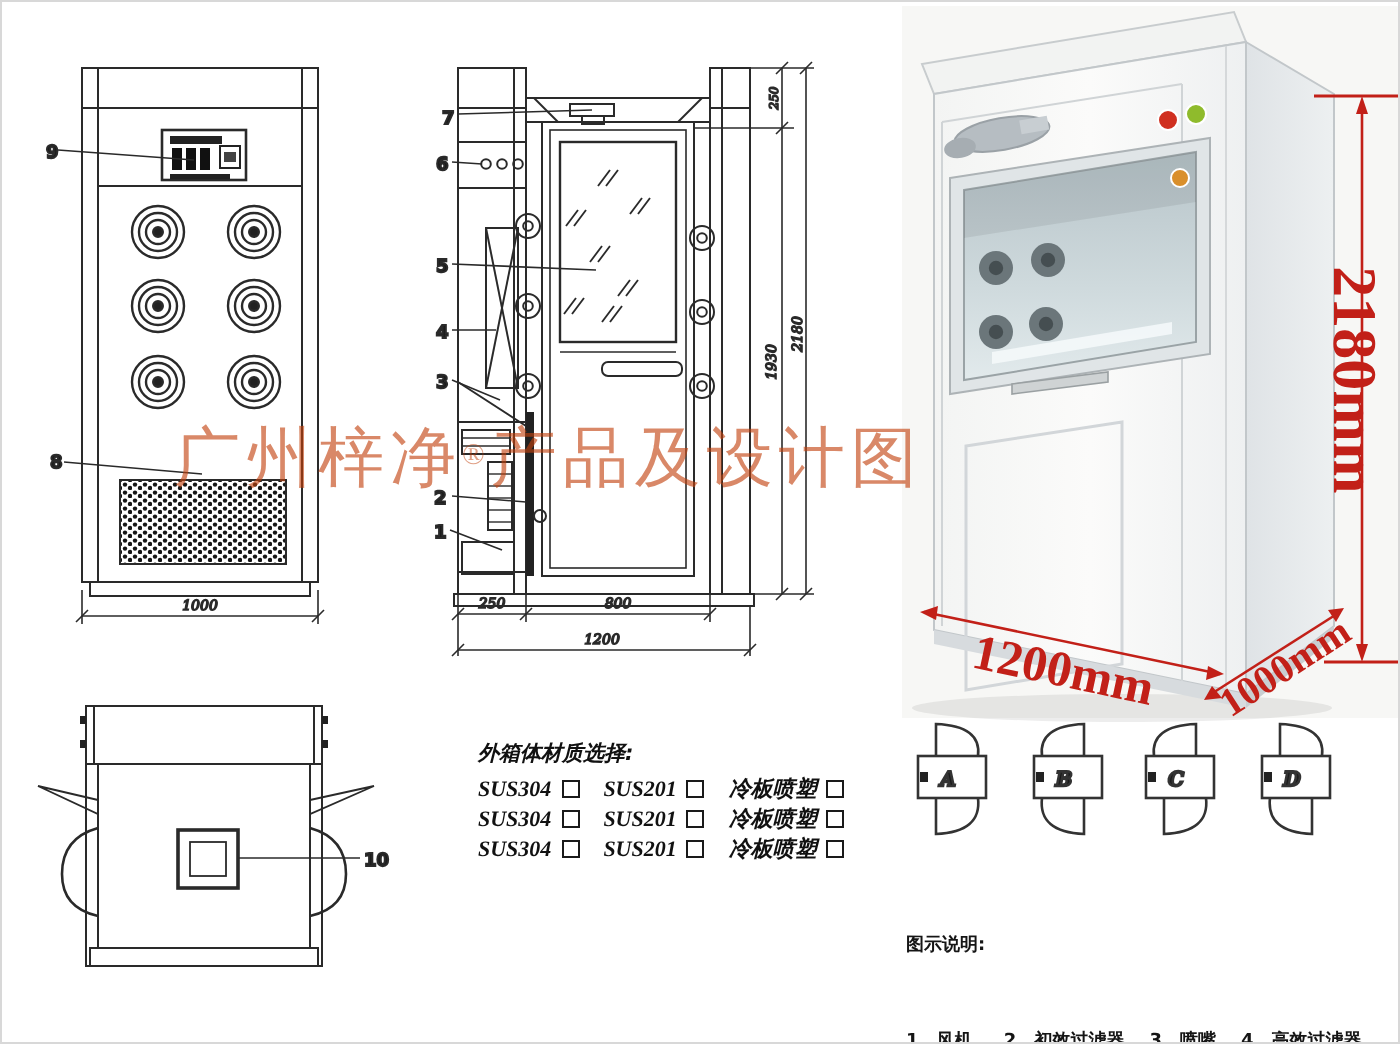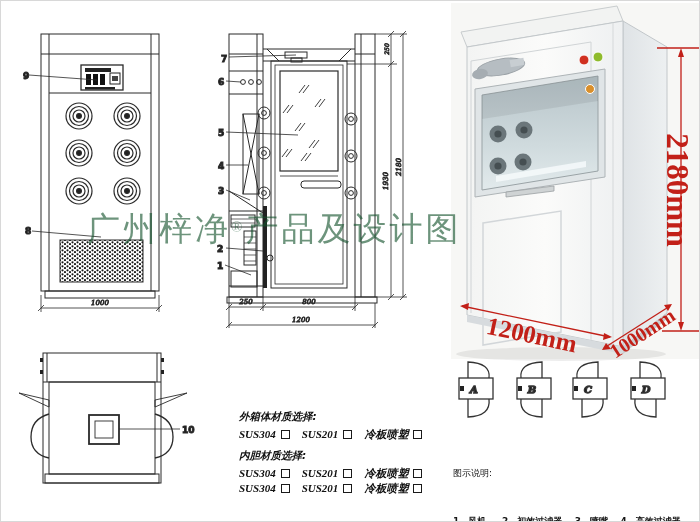--- a/index.html
+++ b/index.html
@@ -8,32 +8,32 @@
           font-family:"DejaVu Sans",sans-serif;}
   svg{position:absolute;left:0;top:0;}
   .lbl{font:bold 9px "DejaVu Sans",sans-serif;fill:#1a1a1a;}
   .dim{font:italic 7px "DejaVu Serif",serif;fill:#222;}
   .dim-sm{font:italic 6px "DejaVu Serif",serif;fill:#222;}
   .door-letter{font:italic bold 10px "DejaVu Serif",serif;fill:#1a1a1a;}
   .red-dim-big{font:bold 31px "Liberation Serif",serif;fill:#c22018;}
   .red-dim-mid{font:bold 25px "Liberation Serif",serif;fill:#c22018;}
   .red-dim-sm{font:bold 20px "Liberation Serif",serif;fill:#c22018;}
   .watermark{position:absolute;left:86px;top:206px;font-family:"Liberation Serif",serif;
-             font-size:33px;letter-spacing:3px;color:#14532d;opacity:.62;white-space:nowrap;
+             font-size:33px;letter-spacing:3px;color:#c2410c;opacity:.62;white-space:nowrap;
              z-index:5;pointer-events:none;}
   .watermark .mark{font-size:15px;vertical-align:8px;opacity:.8;}
-  .materials{position:absolute;left:238px;top:362px;width:200px;z-index:4;color:#111;margin-top:40px;}
+  .materials{position:absolute;left:238px;top:362px;width:200px;z-index:4;color:#111;}
   .mat-title{font:italic 700 10.5px "DejaVu Sans",sans-serif;margin:7px 0 3px 0;}
   .mat-opts{font:italic 700 11px "Liberation Serif",serif;white-space:nowrap;}
   .cb{display:inline-block;width:7px;height:7px;border:1.5px solid #1a1a1a;
       margin:0 12px 0 5px;vertical-align:-1px;}
   .cb:last-child{margin-right:0;}
   .legend{position:absolute;left:452px;top:432px;z-index:4;color:#151515;
           font:600 9px "DejaVu Sans",sans-serif;line-height:16px;white-space:pre;}
-  .legend .legend-title{font-weight:400;}
+  .legend .legend-title{font-weight:700;}
 </style>
 </head>
 <body>
 
 <div class="canvas">
 
 <svg width="700" height="522" viewBox="0 0 700 522">
   <defs>
     <pattern id="gr" width="5" height="4" patternUnits="userSpaceOnUse">
       <circle cx="1.5" cy="1.3" r="1.1" fill="#161616"></circle>
@@ -391,21 +391,20 @@
       <text class="door-letter" x="645" y="392" text-anchor="middle">D</text>
     </g>
   </g>
 </svg>
 
 <div class="watermark"><span>广州梓净</span><span class="mark">®</span><span>产品及设计图</span></div>
 
 <div class="materials">
   <div class="mat-title">外箱体材质选择:</div>
   <div class="mat-opts"><span>SUS304</span><span class="cb"></span><span>SUS201</span><span class="cb"></span><span>冷板喷塑</span><span class="cb"></span></div>
-  <div class="mat-title">内胆材质选择:</div>
   <div class="mat-opts"><span>SUS304</span><span class="cb"></span><span>SUS201</span><span class="cb"></span><span>冷板喷塑</span><span class="cb"></span></div>
   <div class="mat-opts"><span>SUS304</span><span class="cb"></span><span>SUS201</span><span class="cb"></span><span>冷板喷塑</span><span class="cb"></span></div>
 </div>
 
 <div class="legend">
   <div class="legend-title">图示说明:</div>
   <div>1、风机     2、初效过滤器    3、喷嘴    4、高效过滤器</div>
   
   
 </div>

